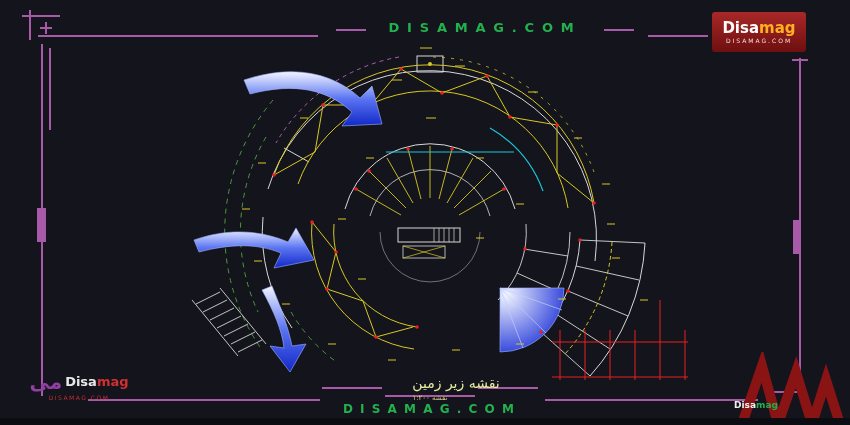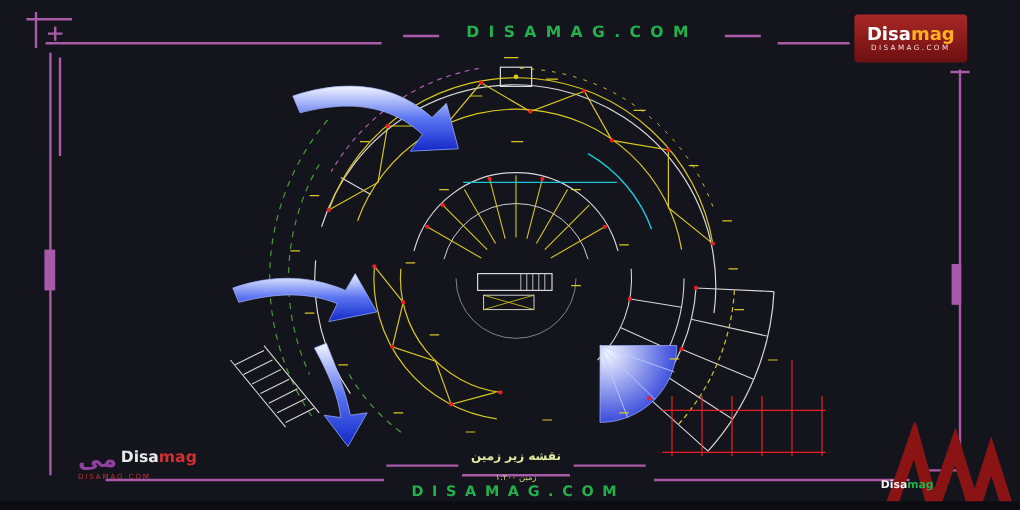--- a/index.html
+++ b/index.html
@@ -2,28 +2,28 @@
 <html><head>
 <meta charset="utf-8">
 <style>
   html,body{margin:0;padding:0;background:#0c0c13;}
   .stage{position:relative;width:850px;height:418px;background:#14141d;overflow:hidden;
          font-family:"DejaVu Sans",sans-serif;}
   .abs{position:absolute;}
   .site-url{color:#22b14c;font-weight:bold;font-size:13px;letter-spacing:0.6em;white-space:nowrap;}
   .site-top{top:20px;left:485px;transform:translateX(-50%);}
   .site-bottom{top:402px;left:432px;transform:translateX(-50%);font-size:12px;}
-  .title-fa{top:375px;left:430px;transform:translateX(-50%);color:#e3eb9e;font-size:10px;font-weight:bold;white-space:nowrap;}
+  .title-fa{top:375px;left:456px;transform:translateX(-50%);color:#e3eb9e;font-size:14px;font-weight:normal;white-space:nowrap;}
   .scale-fa{top:394px;left:430px;transform:translateX(-50%);color:#cfd07a;font-size:7px;white-space:nowrap;}
   .logo-tr{top:12px;left:712px;width:94px;height:40px;background:linear-gradient(#a92828,#6e0f0f);
            border-radius:3px;display:flex;flex-direction:column;align-items:center;justify-content:center;gap:1px;}
   .logo-tr .nm{font-size:15px;font-weight:bold;color:#ffffff;line-height:1;}
   .logo-tr .nm .sub{color:#ffb020;}
   .logo-tr .sm{font-size:6px;color:#f3dede;letter-spacing:2px;}
-  .logo-bl{top:372px;left:36px;width:86px;display:flex;flex-direction:column;align-items:flex-start;margin-left:29px;}
+  .logo-bl{top:372px;left:36px;width:86px;display:flex;flex-direction:column;align-items:center;}
   .logo-bl .row{display:flex;align-items:center;gap:3px;}
   .logo-bl .cal{color:#9040a0;font-size:20px;font-weight:bold;line-height:1;}
   .logo-bl .nm{font-size:13px;font-weight:bold;color:#e8e8e8;line-height:1.1;}
   .logo-bl .nm .sub{color:#d03030;}
   .logo-bl .sm{font-size:6px;color:#c03030;letter-spacing:1.5px;margin-top:2px;}
   .watermark{top:352px;left:728px;width:125px;height:75px;}
   .watermark .wm-text{position:absolute;left:6px;top:48px;font-size:9px;font-weight:bold;color:#f0f0f0;}
   .watermark .wm-text .sub{color:#22b14c;}
 </style>
 </head>
@@ -188,21 +188,21 @@
   <div class="abs site-url site-top">DISAMAG.COM</div>
 
   <div class="abs logo-tr">
     <div class="nm">
       <span>Disa</span><span class="sub">mag</span>
     </div>
     <div class="sm">DISAMAG.COM</div>
   </div>
 
   <div class="abs title-fa">نقشه زیر زمین</div>
-  <div class="abs scale-fa">زمین ۱:۲۰۰</div>
+  <div class="abs scale-fa">نقشه ۱:۲۰۰</div>
   <div class="abs site-url site-bottom">DISAMAG.COM</div>
 
   <div class="abs logo-bl">
     <div class="row">
       <span class="cal">می</span>
       <span class="nm"><span>Disa</span><span class="sub">mag</span></span>
     </div>
     <div class="sm">DISAMAG.COM</div>
   </div>
 

